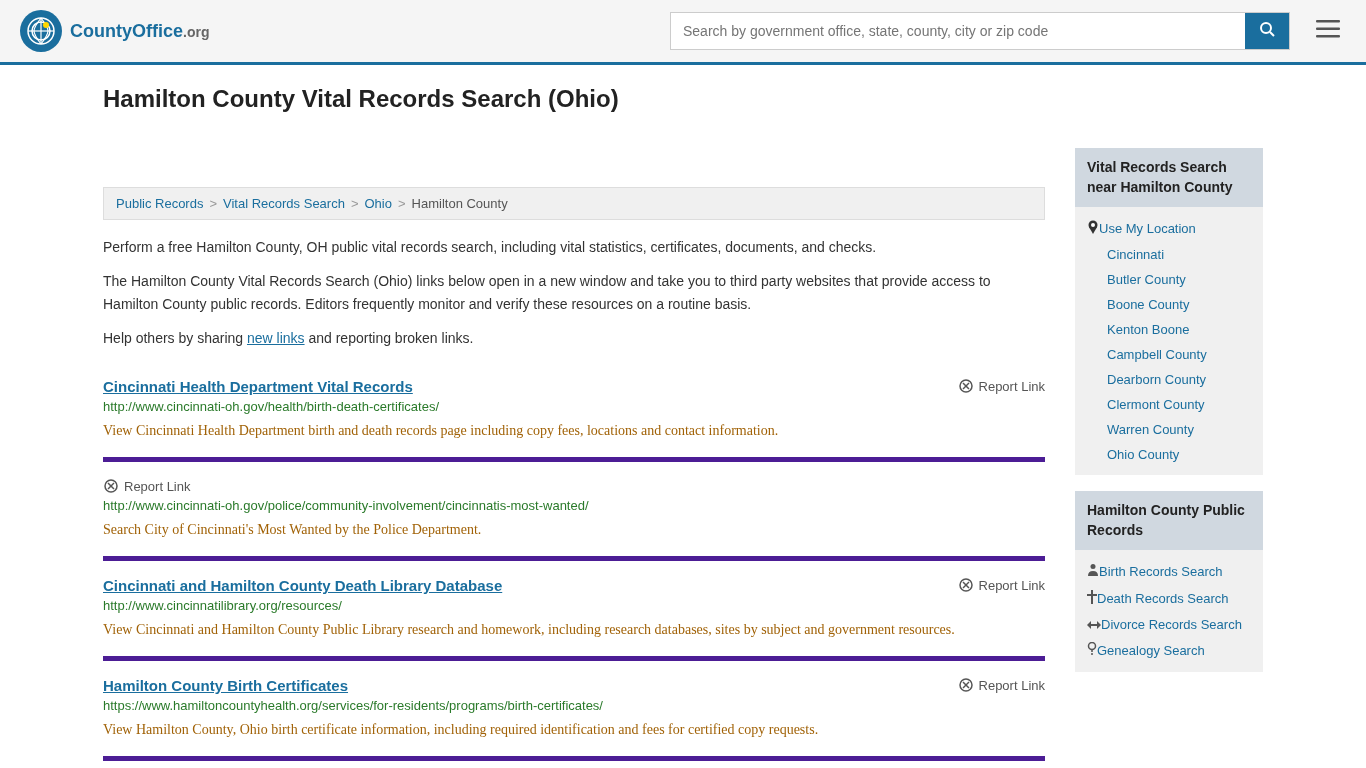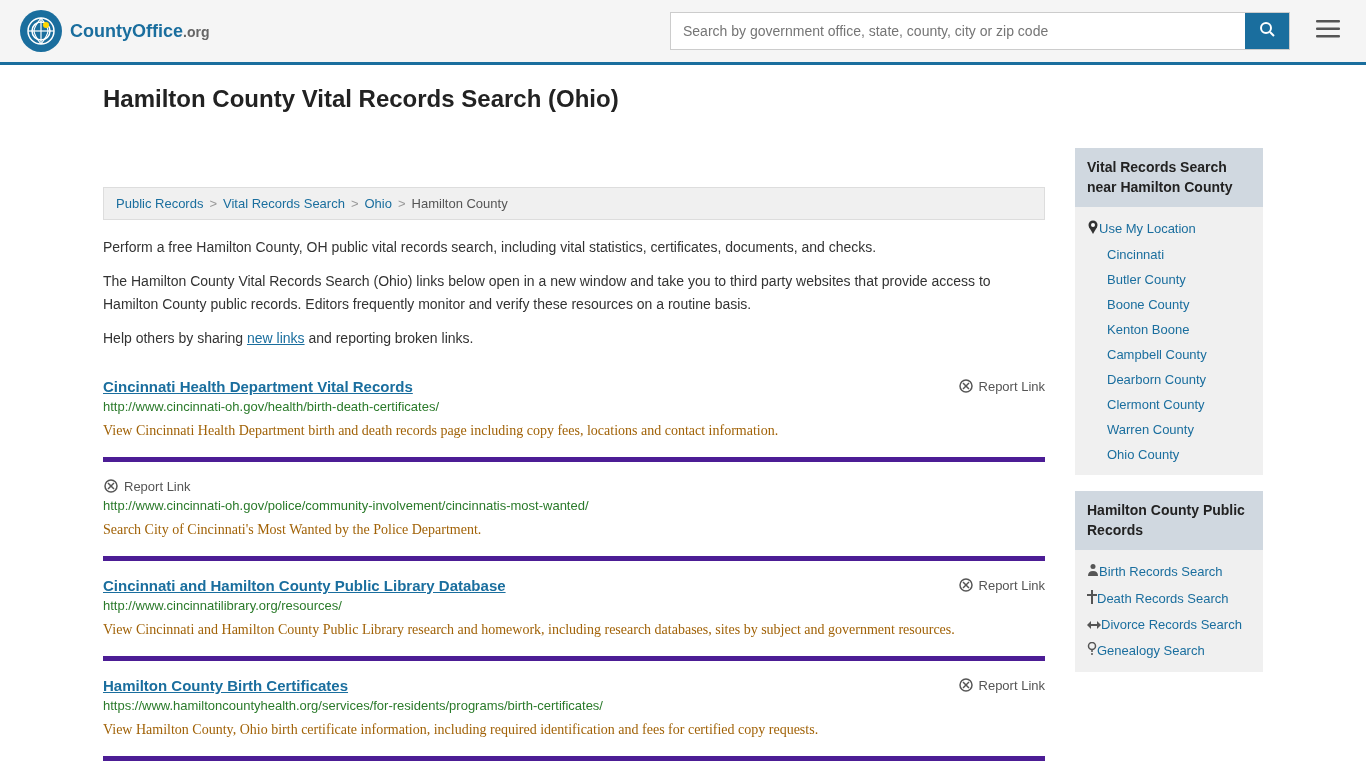--- a/index.html
+++ b/index.html
@@ -308,21 +308,21 @@
             </svg>
             <span>Report Link</span>
           </span>
         </div>
         <div class="result-url">http://www.cincinnati-oh.gov/police/community-involvement/cincinnatis-most-wanted/</div>
         <div class="result-desc">Search City of Cincinnati's Most Wanted by the Police Department.</div>
       </div>
 
       <div class="result-entry">
         <div class="result-header">
-          <span class="result-title">Cincinnati and Hamilton County Public Library Database</span>
+          <span class="result-title">Cincinnati and Hamilton County Death Library Database</span>
           <span class="report-link">
             <svg width="16" height="16" viewBox="0 0 16 16" fill="none" stroke="#555" stroke-width="1.5">
               <circle cx="8" cy="8" r="6"></circle>
               <line x1="5" y1="5" x2="11" y2="11"></line>
               <line x1="11" y1="5" x2="5" y2="11"></line>
             </svg>
             <span>Report Link</span>
           </span>
         </div>
         <div class="result-url">http://www.cincinnatilibrary.org/resources/</div>

